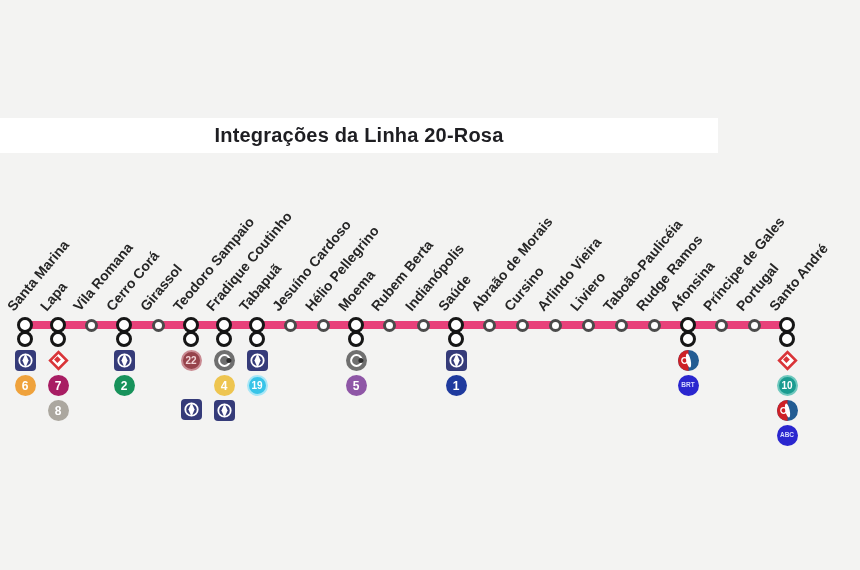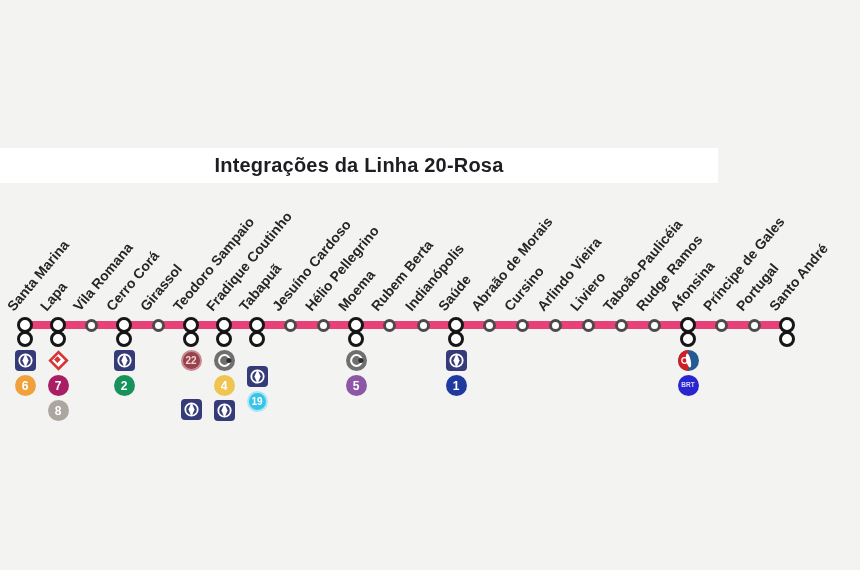--- a/index.html
+++ b/index.html
@@ -2,21 +2,21 @@
 <html><head>
 <meta charset="utf-8">
 <style>
   html,body{margin:0;padding:0;}
   .canvas{
     position:relative;width:860px;height:570px;overflow:hidden;
     background:#F3F3F2;
     font-family:"Liberation Sans",sans-serif;
   }
   .title-band{
-    position:absolute;left:0;top:148px;width:718px;height:35px;
+    position:absolute;left:0;top:118px;width:718px;height:35px;
     background:#FFFFFF;display:flex;align-items:center;justify-content:center;
   }
   .title{
     font-size:20px;font-weight:bold;color:#1E1E22;letter-spacing:.2px;
   }
   #diagram{position:absolute;left:0;top:0;width:860px;height:570px;}
   .metro-line{
     position:absolute;left:25px;top:321px;width:762px;height:8px;
     border-radius:4px;
   }
@@ -138,21 +138,21 @@
             <circle cx="10.5" cy="10.5" r="6.2" fill="none" stroke="#fff" stroke-width="1.8"></circle>
             <path d="M10.5 3.6 L13.6 10.5 L10.5 17.4 L7.4 10.5 Z" fill="#fff"></path>
           </svg>
         </div>
       </div>
       <div class="st-label" style="left: 248px; color: rgb(38, 38, 38);">Tabapuã</div>
       <div style="position: absolute; left: 249px; top: 317px; width: 16px; height: 31px;">
         <div class="t-ring" style="left: 0px; top: 0px; border-color: rgb(22, 22, 22);"></div>
         <div class="t-ring" style="left: 0px; top: 14px; border-color: rgb(22, 22, 22);"></div>
       </div>
-      <div class="badge-stack" style="left: 246.5px; margin-top: 16px;">
+      <div class="badge-stack" style="left: 246.5px;">
         <div class="badge sq" style="background: rgb(53, 59, 121);">
           <svg viewBox="0 0 21 21" width="21" height="21" xmlns="http://www.w3.org/2000/svg">
             <circle cx="10.5" cy="10.5" r="6.2" fill="none" stroke="#fff" stroke-width="1.8"></circle>
             <path d="M10.5 3.6 L13.6 10.5 L10.5 17.4 L7.4 10.5 Z" fill="#fff"></path>
           </svg>
         </div>
         <div class="badge" style="background: rgb(56, 196, 232); border: 2px solid rgb(169, 230, 246); color: rgb(255, 255, 255); font-size: 10px;">19</div>
       </div>
       <div class="st-label" style="left: 281px; color: rgb(38, 38, 38);">Jesuíno Cardoso</div>
       <div class="marker regular" style="left: 283.5px; border-color: rgb(75, 75, 75);"></div>
@@ -220,14 +220,34 @@
       </div>
       <div class="st-label" style="left: 712px; color: rgb(38, 38, 38);">Príncipe de Gales</div>
       <div class="marker regular" style="left: 714.5px; border-color: rgb(75, 75, 75);"></div>
       <div class="st-label" style="left: 745px; color: rgb(38, 38, 38);">Portugal</div>
       <div class="marker regular" style="left: 747.5px; border-color: rgb(75, 75, 75);"></div>
       <div class="st-label" style="left: 778px; color: rgb(38, 38, 38);">Santo André</div>
       <div style="position: absolute; left: 779px; top: 317px; width: 16px; height: 31px;">
         <div class="t-ring" style="left: 0px; top: 0px; border-color: rgb(22, 22, 22);"></div>
         <div class="t-ring" style="left: 0px; top: 14px; border-color: rgb(22, 22, 22);"></div>
       </div>
+      <div class="badge-stack" style="left: 776.5px;">
+        <div class="badge bare">
+          <svg viewBox="0 0 21 21" width="21" height="21" xmlns="http://www.w3.org/2000/svg">
+            <g transform="rotate(45 10.5 10.5)">
+              <rect x="4.6" y="4.6" width="11.8" height="11.8" fill="#fff" stroke="#D93438" stroke-width="2.6"></rect>
+              <rect x="6.7" y="8.2" width="4.8" height="4.8" fill="#D93438"></rect>
+            </g>
+          </svg>
+        </div>
+        <div class="badge" style="background: rgb(26, 156, 144); border: 2px solid rgb(111, 200, 190); color: rgb(255, 255, 255); font-size: 10px;">10</div>
+        <div class="badge bare">
+          <svg viewBox="0 0 21 21" width="21" height="21" xmlns="http://www.w3.org/2000/svg">
+            <circle cx="10.5" cy="10.5" r="10.5" fill="#235C93"></circle>
+            <path d="M10.5 0 A 10.5 10.5 0 0 0 10.5 21 Z" fill="#CE2127"></path>
+            <ellipse cx="10.5" cy="10.5" rx="2.2" ry="7.2" fill="#fff" transform="rotate(-12 10.5 10.5)"></ellipse>
+            <circle cx="6.6" cy="10.5" r="2.8" fill="none" stroke="#fff" stroke-width="1.3"></circle>
+          </svg>
+        </div>
+        <div class="badge" style="background: rgb(42, 38, 207); color: rgb(217, 220, 255); font-size: 6.5px;">ABC</div>
+      </div>
     </div>
 </div>
 
 </body></html>

